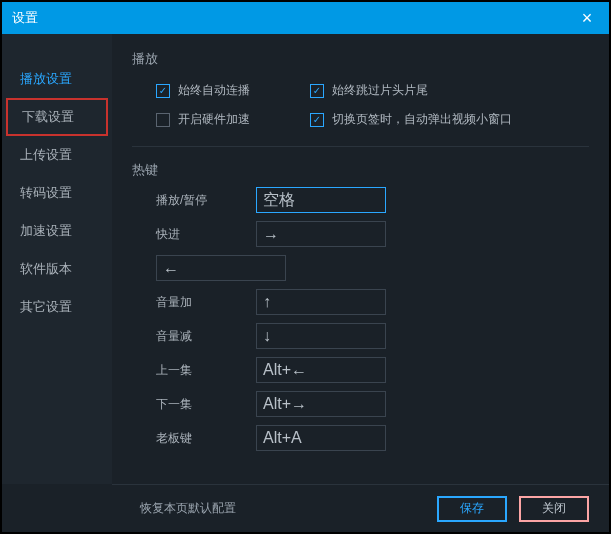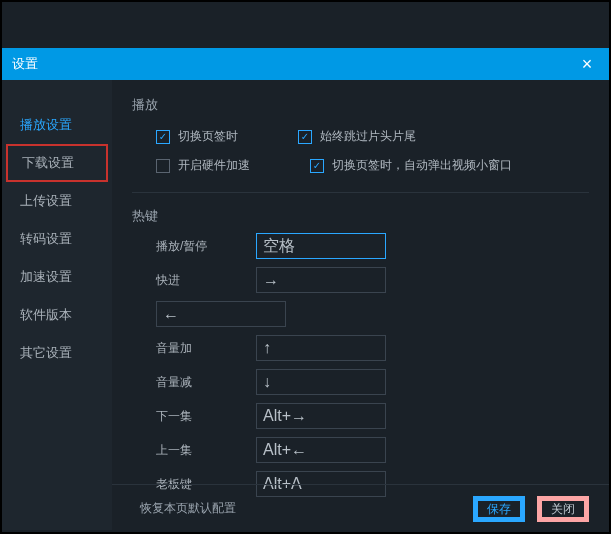--- a/index.html
+++ b/index.html
@@ -13,21 +13,20 @@
       position: relative;
       border: 2px solid #000;
     }
     .titlebar {
       height: 32px;
       background: #0099e5;
       display: flex;
       align-items: center;
       padding: 0 10px;
       color: #fff;
-      margin-top: 46px;
     }
     .titlebar-title { font-size: 13px; }
     .titlebar-close {
       margin-left: auto;
       font-size: 18px;
       cursor: pointer;
       width: 24px;
       text-align: center;
     }
     .body {
@@ -134,24 +133,24 @@
       cursor: pointer;
       font-size: 12px;
       margin-left: 8px;
     }
     .footer-actions {
       margin-left: auto;
       display: flex;
       gap: 12px;
     }
     .btn {
-      width: 52px;
+      width: 70px;
       height: 26px;
       background: transparent;
-      border: 5px solid #fca5a5;
+      border: 2px solid #fca5a5;
       color: #c0c8d0;
       cursor: pointer;
       font-size: 12px;
       font-family: inherit;
     }
     .btn.primary {
       border-color: #2aa7ff;
       color: #2aa7ff;
     }
   </style>
@@ -173,21 +172,21 @@
     <div class="sidebar-item">软件版本</div>
     <div class="sidebar-item">其它设置</div>
   </div>
 
   <div class="content">
     <div class="section-title">播放</div>
 
     <div class="chk-row">
       <label class="chk">
         <span class="chk-box checked">✓</span>
-        <span>切换页签时</span>
+        <span>始终自动连播</span>
       </label>
       <label class="chk">
         <span class="chk-box checked">✓</span>
         <span>始终跳过片头片尾</span>
       </label>
     </div>
 
     <div class="chk-row">
       <label class="chk">
         <span class="chk-box"></span>
@@ -217,26 +216,26 @@
       </div>
       <div class="hk-row">
         <span class="hk-label">音量加</span>
         <input class="hk-input" value="↑" style="">
       </div>
       <div class="hk-row">
         <span class="hk-label">音量减</span>
         <input class="hk-input" value="↓" style="">
       </div>
       <div class="hk-row">
+        <span class="hk-label">上一集</span>
+        <input class="hk-input" value="Alt+←" style="">
+      </div>
+      <div class="hk-row">
         <span class="hk-label">下一集</span>
         <input class="hk-input" value="Alt+→" style="">
-      </div>
-      <div class="hk-row">
-        <span class="hk-label">上一集</span>
-        <input class="hk-input" value="Alt+←" style="">
       </div>
       <div class="hk-row">
         <span class="hk-label">老板键</span>
         <input class="hk-input" value="Alt+A" style="">
       </div>
     </div>
   </div>
 </div>
 
 <div class="footer">

